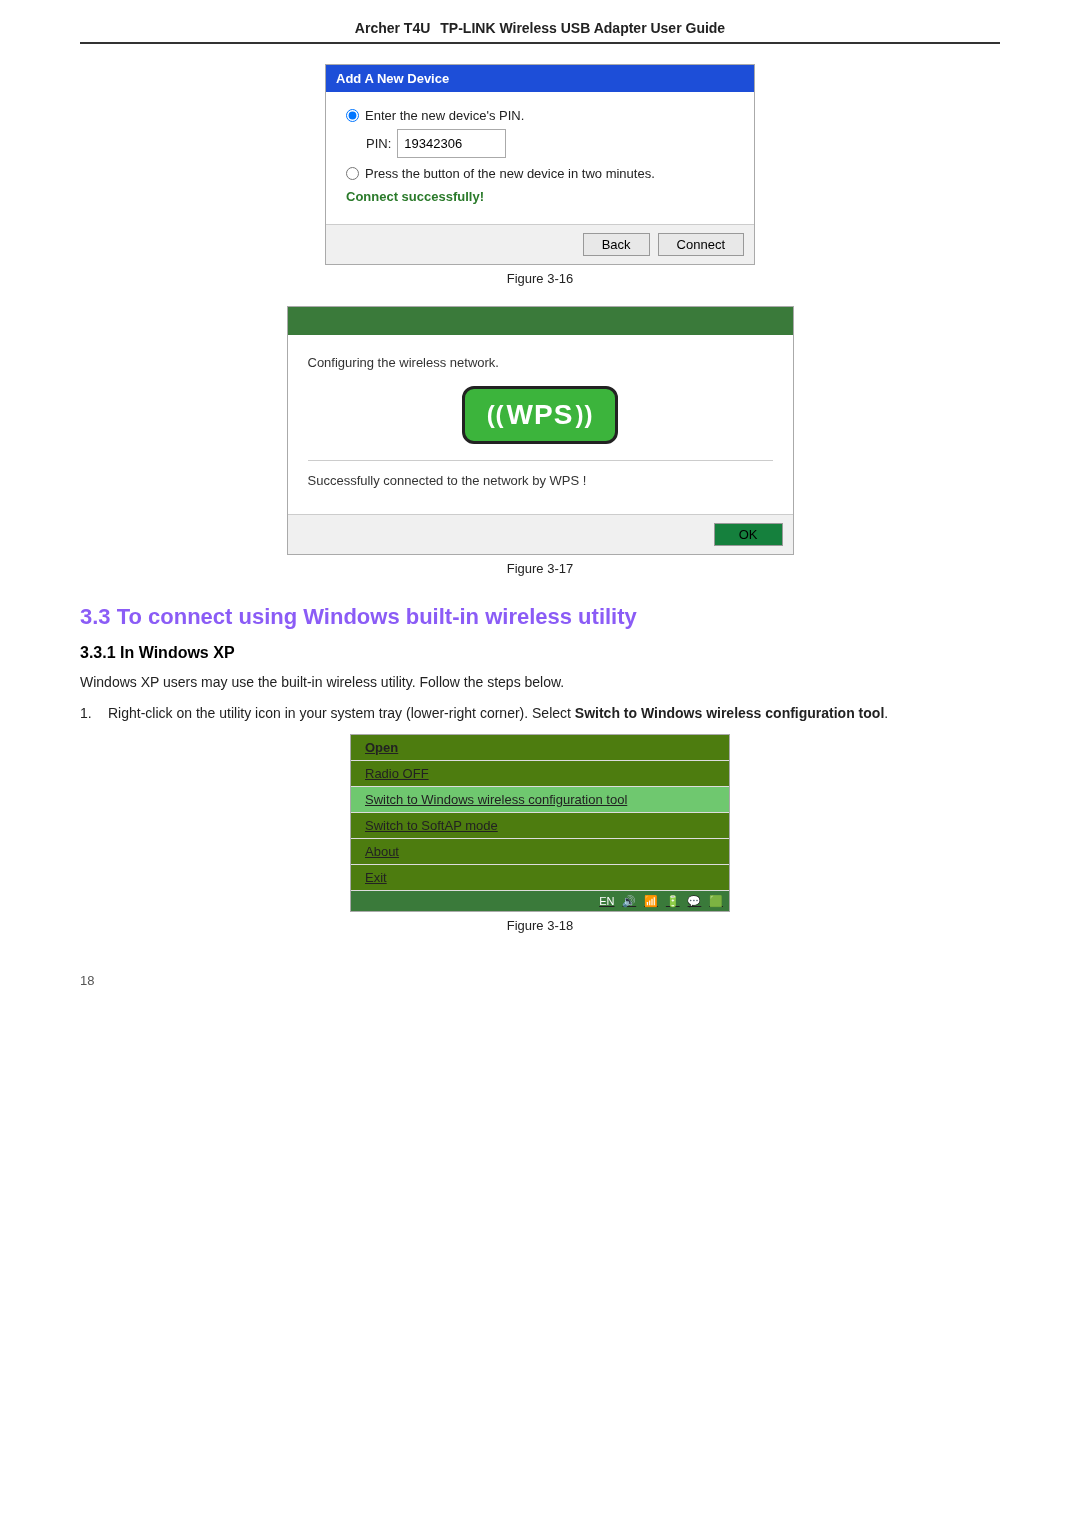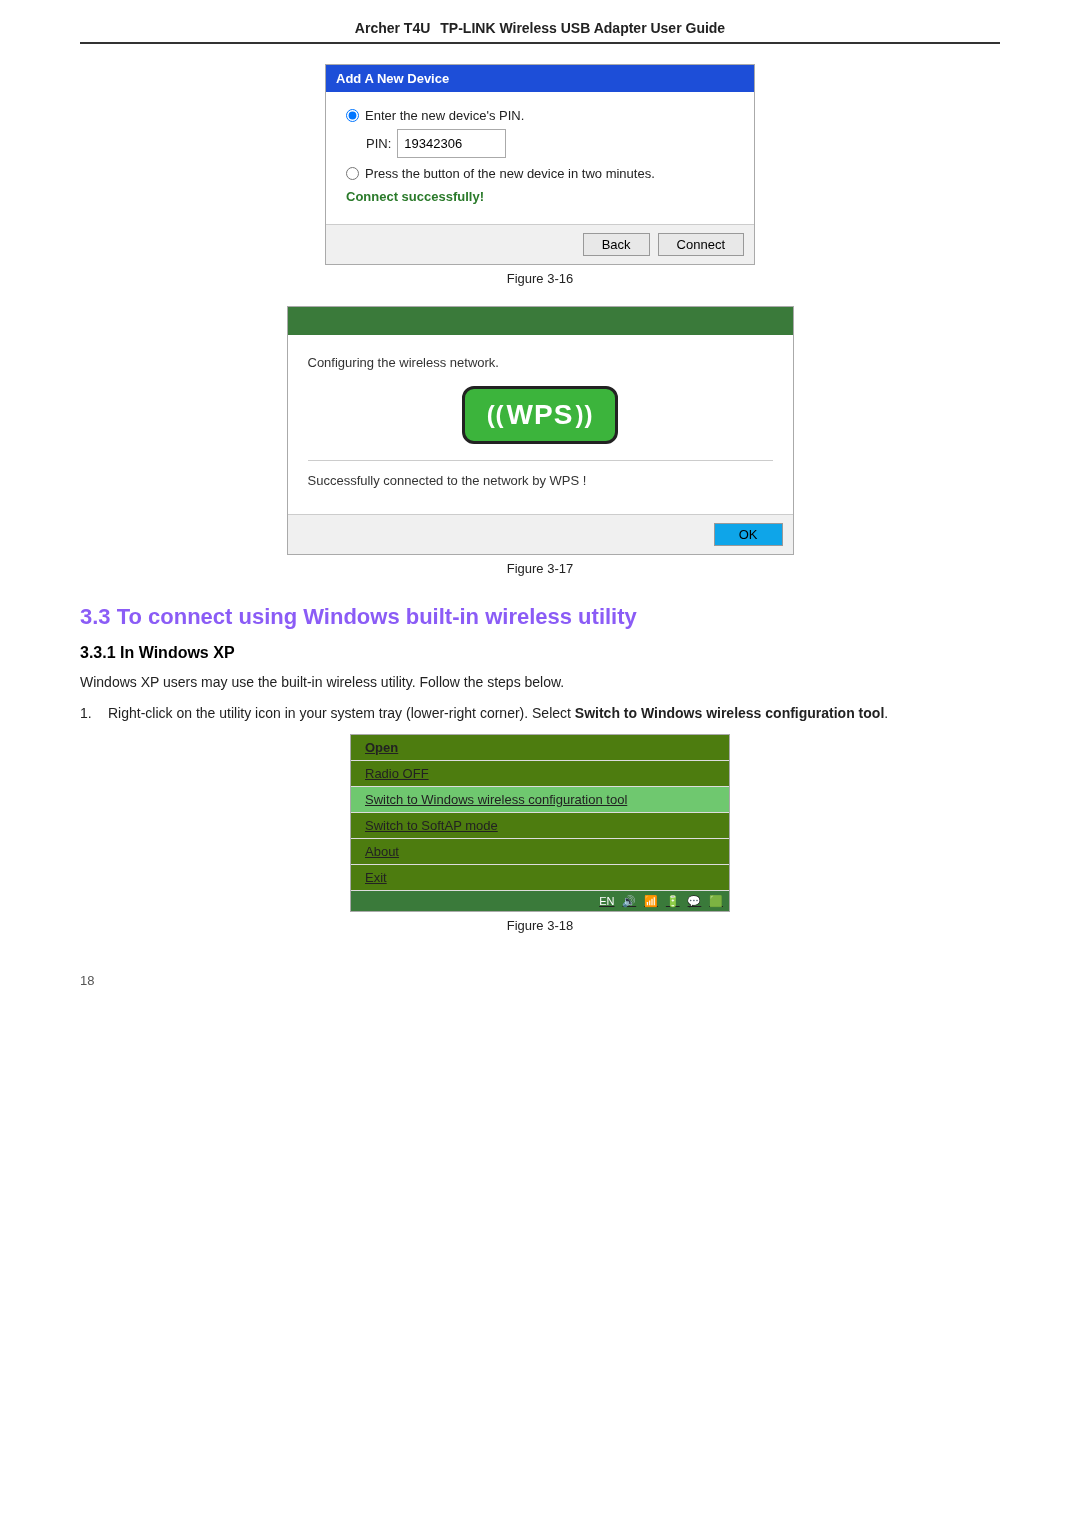--- a/index.html
+++ b/index.html
@@ -162,21 +162,21 @@
       border-top: 1px solid #ccc;
       padding: 8px 10px;
       display: flex;
       justify-content: flex-end;
       background: #f0f0f0;
     }
     .wps-ok-btn {
       padding: 3px 24px;
       font-size: 13px;
       border: 1px solid #999;
-      background: #0ea5e9;
+      background: #15803d;
       cursor: pointer;
     }
 
     
     .section-heading {
       font-size: 22px;
       font-weight: bold;
       margin: 28px 0 14px 0;
       color: #8b5cf6;
     }

